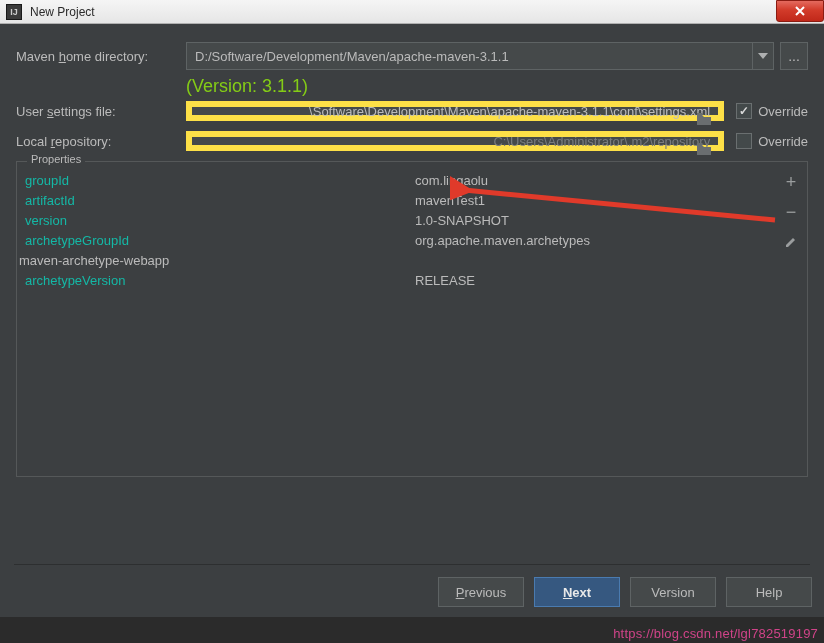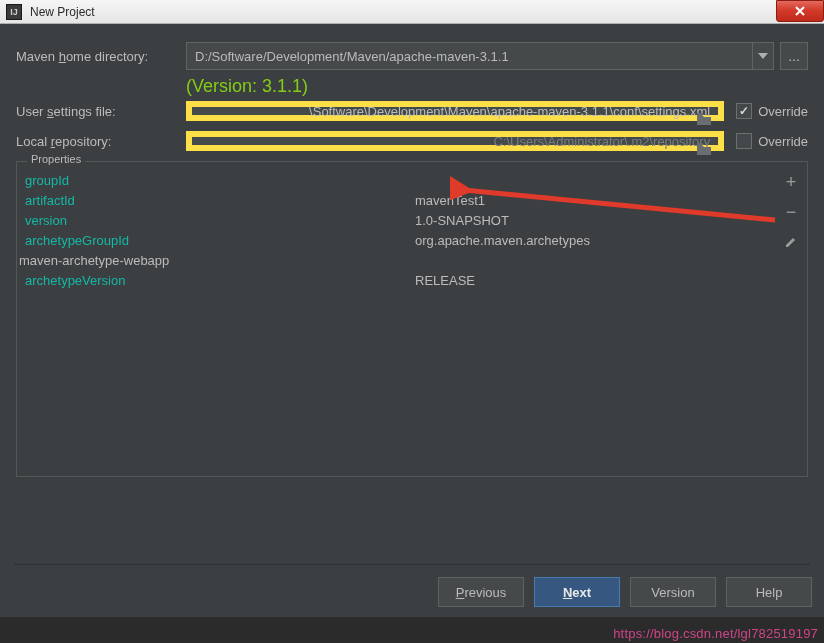--- a/index.html
+++ b/index.html
@@ -285,20 +285,21 @@
       <div class="checkbox"></div>
       <span class="checkbox-label">Override</span>
     </div>
   </div>
 
   <div class="fieldset">
     <div class="fieldset-legend">Properties</div>
     <div class="props-table">
       <div class="prow">
           <div class="pkey">groupId</div>
+          <div class="pval">com.lingaolu</div>
         </div>
       <div class="prow">
           <div class="pkey">artifactId</div>
           <div class="pval">mavenTest1</div>
         </div>
       <div class="prow">
           <div class="pkey">version</div>
           <div class="pval">1.0-SNAPSHOT</div>
         </div>
       <div class="prow">

